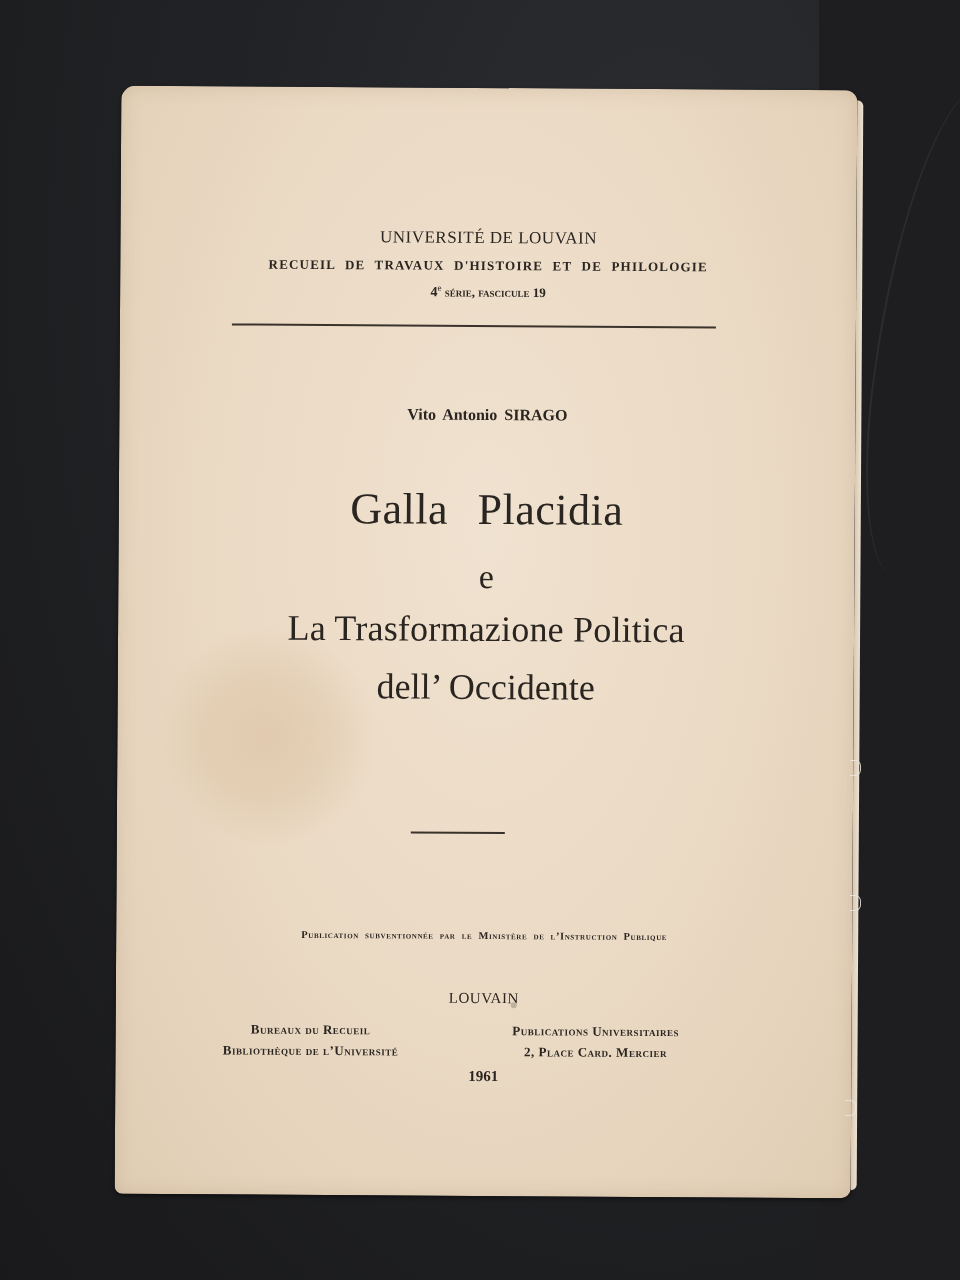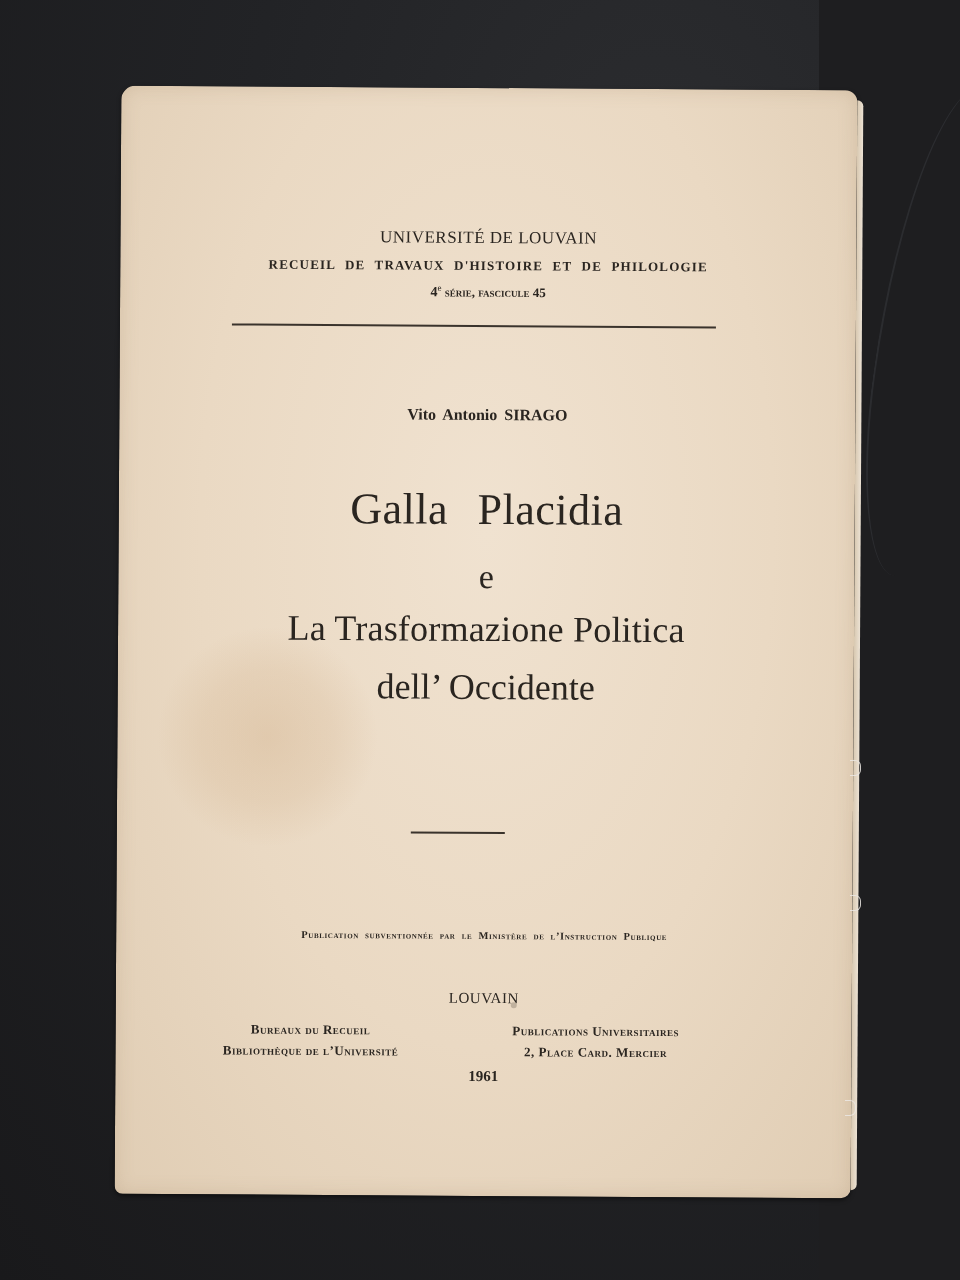--- a/index.html
+++ b/index.html
@@ -176,21 +176,21 @@
 
 <div class="scene">
   <div class="cloth-fold"></div>
 
   <div class="cover">
     <div class="spine-edge"></div>
 
     <div class="block univ">UNIVERSITÉ DE LOUVAIN</div>
     <div class="block recueil">RECUEIL DE TRAVAUX D'HISTOIRE ET DE PHILOLOGIE</div>
     <div class="block serie">
-      <span>4</span><sup>e</sup><span class="sc"> série, fascicule 45</span>
+      <span>4</span><sup>e</sup><span class="sc"> série, fascicule 19</span>
     </div>
 
     <div class="rule-top"></div>
 
     <div class="block author">Vito Antonio SIRAGO</div>
 
     <div class="block title-1">Galla Placidia</div>
     <div class="block title-e">e</div>
     <div class="block title-2">La Trasformazione Politica</div>
     <div class="block title-3">dell’ Occidente</div>

